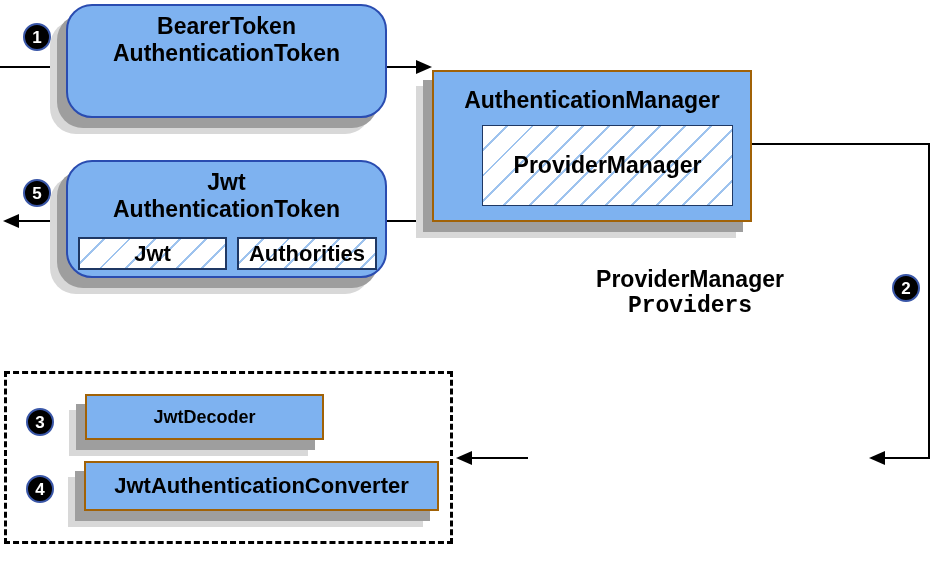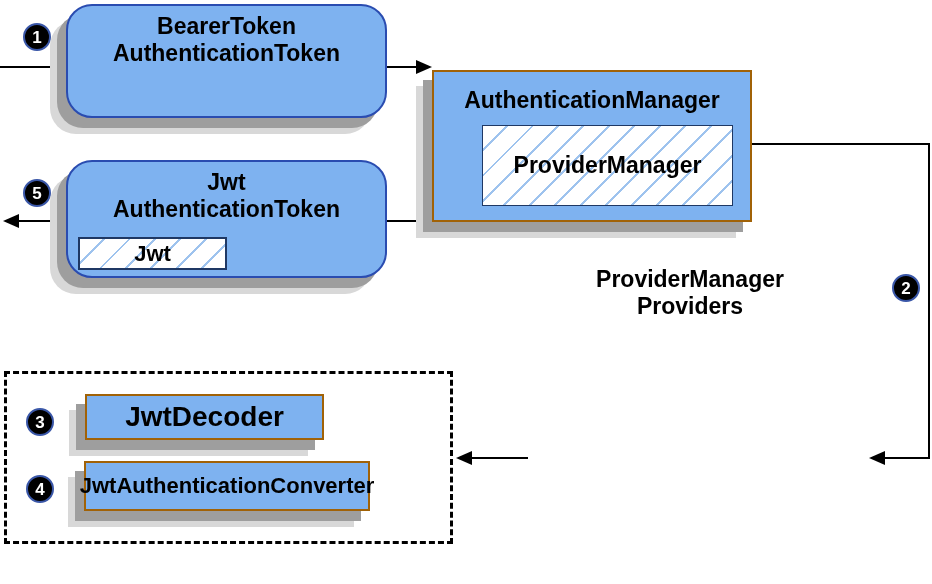--- a/index.html
+++ b/index.html
@@ -90,30 +90,33 @@
   </div>
 
   <div class="rounded-box blue shadowed" style="left:66px;top:160px;width:321px;height:118px;">
     <div class="box-title" style="top:7px;">
       <span style="display:block;">Jwt</span>
       <span style="display:block;">AuthenticationToken</span>
     </div>
     <div class="field hatch" style="left:10px;top:75px;width:149px;height:33px;">
       <span>Jwt</span>
     </div>
+    <div class="field hatch" style="left:169px;top:75px;width:140px;height:33px;">
+      <span>Authorities</span>
+    </div>
   </div>
 
   <div class="group-label" style="left:540px;top:266px;width:300px;">
     <span style="display:block;">ProviderManager</span>
-    <span style="display:block;">Providers</span>
+    <span style="display:block;font-family:Liberation Mono, monospace;">Providers</span>
   </div>
 
 
   <div class="dotted-container" style="left:4px;top:371px;width:449px;height:173px;">
-    <div class="rect-box blue shadowed center-txt" style="left:66px;top:20px;width:239px;height:46px;font-size:28px;">
+    <div class="rect-box blue shadowed center-txt" style="left:66px;top:20px;width:239px;height:46px;font-size:18px;">
       <span>JwtDecoder</span>
     </div>
-    <div class="rect-box blue shadowed center-txt" style="left:65px;top:87px;width:286px;height:50px;font-size:22px;">
+    <div class="rect-box blue shadowed center-txt" style="left:65px;top:87px;width:355px;height:50px;font-size:22px;">
       <span>JwtAuthenticationConverter</span>
     </div>
   </div>
 
 </div>
 
 </body></html>

